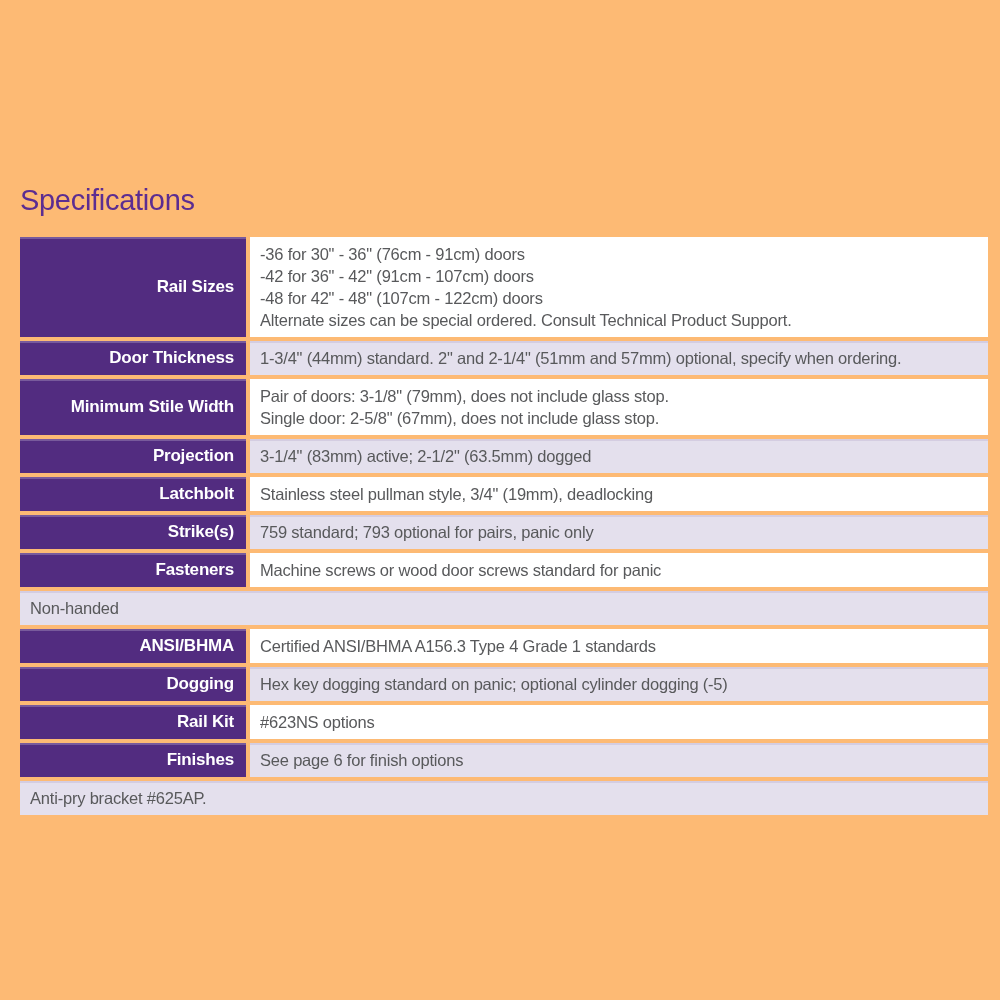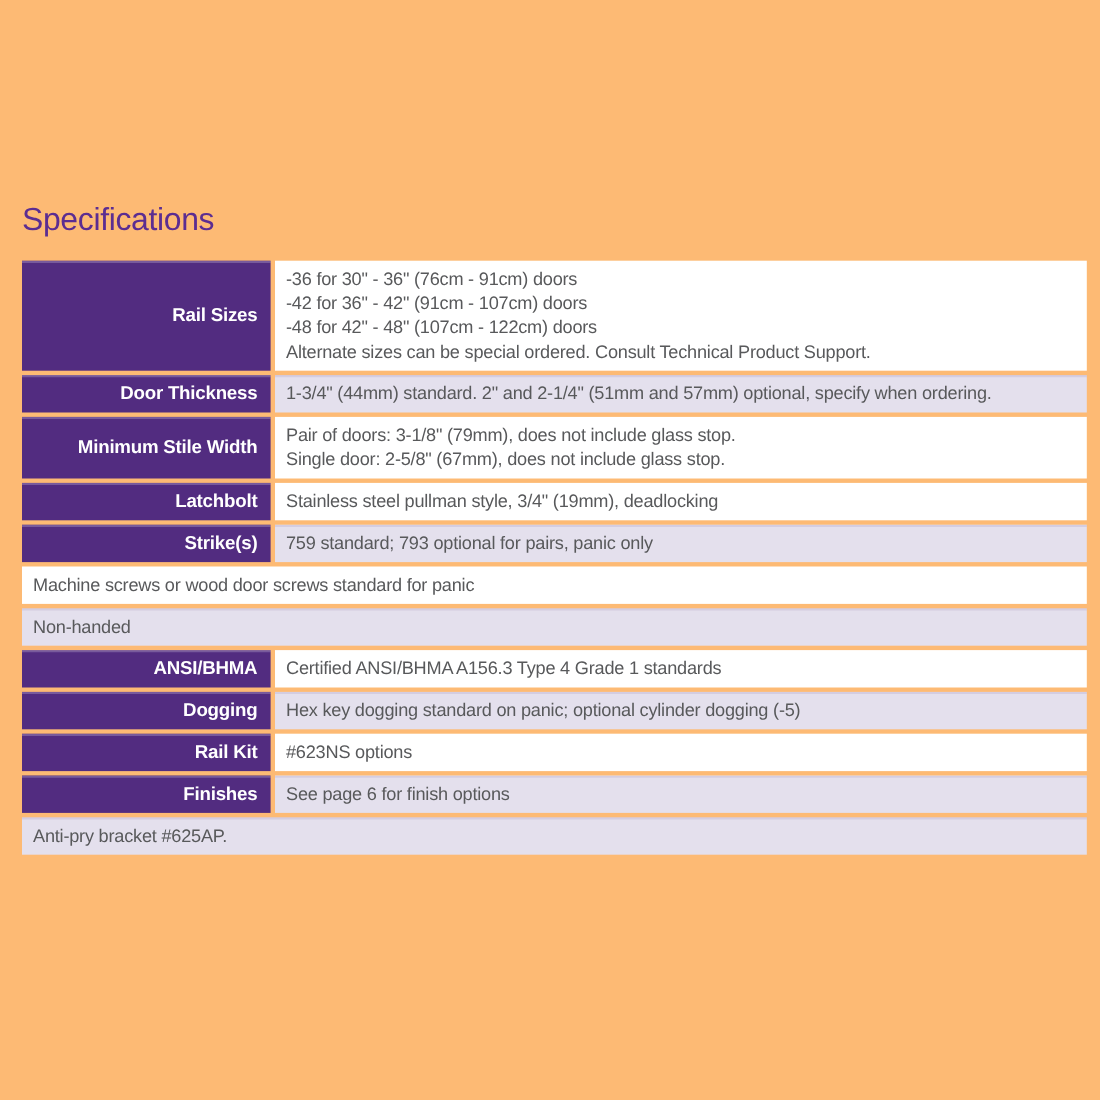--- a/index.html
+++ b/index.html
@@ -97,32 +97,39 @@
         </div>
       </div>
       <div class="spec-row">
         <div class="label-cell">Minimum Stile Width</div>
         <div class="value-cell">
           <div class="value-line">Pair of doors: 3-1/8" (79mm), does not include glass stop.</div>
           <div class="value-line">Single door: 2-5/8" (67mm), does not include glass stop.</div>
         </div>
       </div>
       <div class="spec-row">
+        <div class="label-cell">Projection</div>
+        <div class="value-cell shaded">
+          <div class="value-line">3-1/4" (83mm) active; 2-1/2" (63.5mm) dogged</div>
+        </div>
+      </div>
+      <div class="spec-row">
         <div class="label-cell">Latchbolt</div>
         <div class="value-cell">
           <div class="value-line">Stainless steel pullman style, 3/4" (19mm), deadlocking</div>
         </div>
       </div>
       <div class="spec-row">
         <div class="label-cell">Strike(s)</div>
         <div class="value-cell shaded">
           <div class="value-line">759 standard; 793 optional for pairs, panic only</div>
         </div>
       </div>
       <div class="spec-row">
+        <div class="label-cell">Fasteners</div>
         <div class="value-cell">
           <div class="value-line">Machine screws or wood door screws standard for panic</div>
         </div>
       </div>
       <div class="spec-row">
         <div class="value-cell shaded">
           <div class="value-line">Non-handed</div>
         </div>
       </div>
       <div class="spec-row">

